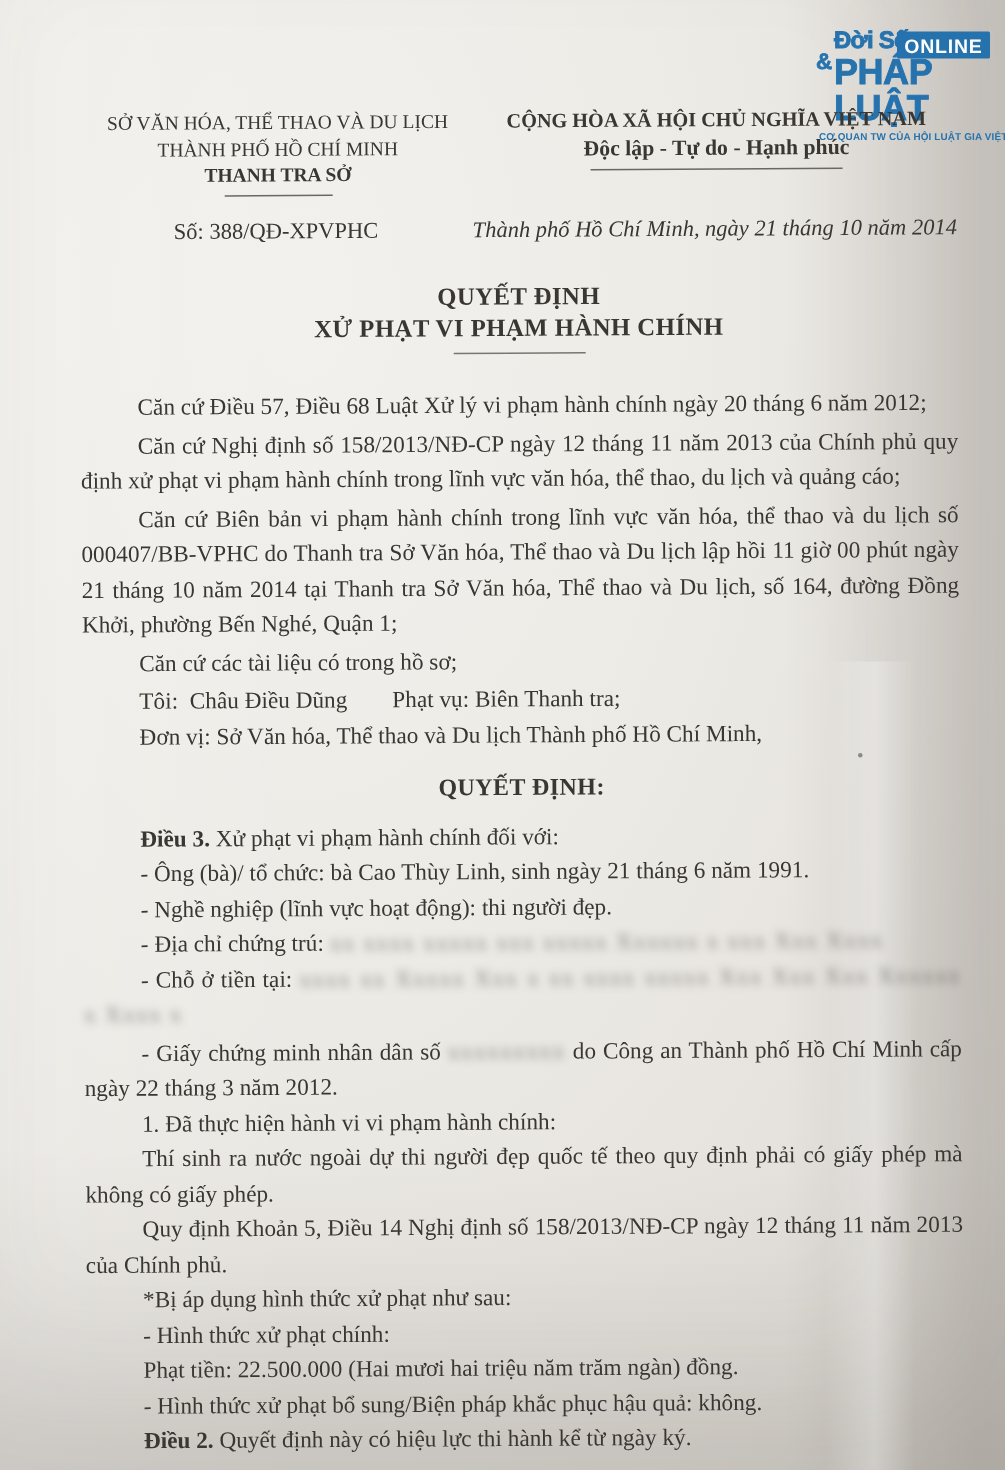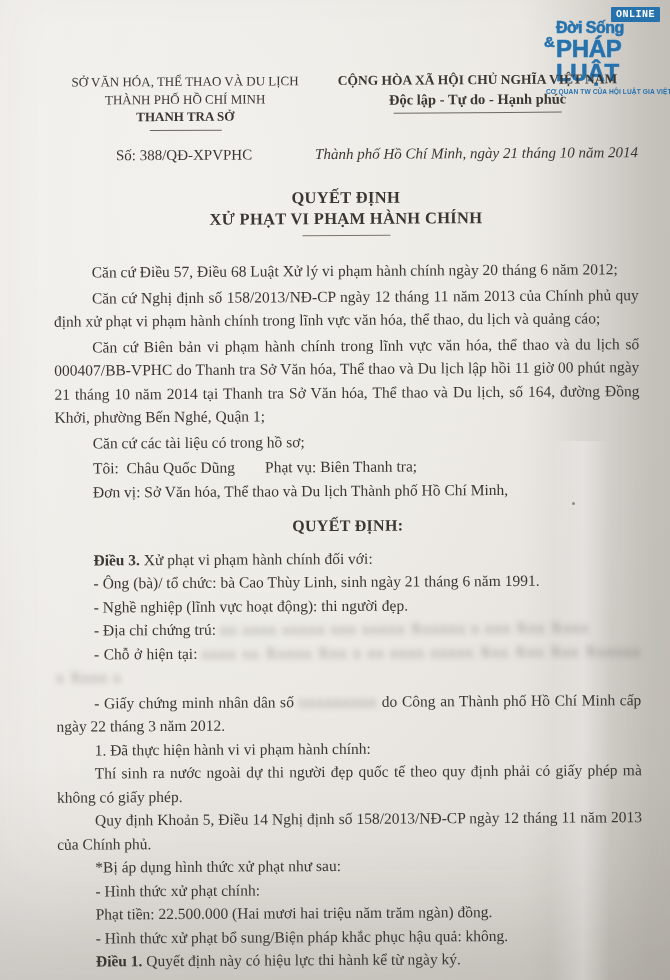--- a/index.html
+++ b/index.html
@@ -28,23 +28,23 @@
     transform:rotate(-0.35deg);
     font-size:15.5px;line-height:23.5px;
   }
   
   .logo{
     position:absolute;top:7px;right:8px;width:118px;
     font-family:"Liberation Sans","DejaVu Sans",sans-serif;
     text-align:left;line-height:1;opacity:.96;
   }
   .logo .badge{
-    position:absolute;top:0;right:2px;
-    color:#fff;font-size:10px;font-weight:bold;letter-spacing:.5px;
-    padding:2.5px 5px 2px 5px;border-radius:1px;font-family:Liberation Mono, monospace;
+    position:absolute;top:14px;right:2px;
+    color:#fff;font-size:13px;font-weight:bold;letter-spacing:.5px;
+    padding:2.5px 5px 2px 5px;border-radius:1px;
   }
   .logo .l1{
     margin:13px 0 0 12px;font-size:16px;font-weight:bold;letter-spacing:-.5px;
     -webkit-text-stroke:.6px currentColor;
   }
   .logo .amp{
     position:absolute;left:0;top:27px;font-size:15px;font-weight:bold;
     -webkit-text-stroke:.5px currentColor;
   }
   .logo .l2{
@@ -118,36 +118,36 @@
       <div>XỬ PHẠT VI PHẠM HÀNH CHÍNH</div>
       <div class="rule"></div>
     </div>
 
     <div class="bodytext">
       <p class="p">Căn cứ Điều 57, Điều 68 Luật Xử lý vi phạm hành chính ngày 20 tháng 6 năm 2012;</p>
       <p class="p gap-top">Căn cứ Nghị định số 158/2013/NĐ-CP ngày 12 tháng 11 năm 2013 của Chính phủ quy định xử phạt vi phạm hành chính trong lĩnh vực văn hóa, thể thao, du lịch và quảng cáo;</p>
       <p class="p gap-top">Căn cứ Biên bản vi phạm hành chính trong lĩnh vực văn hóa, thể thao và du lịch số 000407/BB-VPHC do Thanh tra Sở Văn hóa, Thể thao và Du lịch lập hồi 11 giờ 00 phút ngày 21 tháng 10 năm 2014 tại Thanh tra Sở Văn hóa, Thể thao và Du lịch, số 164, đường Đồng Khởi, phường Bến Nghé, Quận 1;</p>
       <p class="p gap-top">Căn cứ các tài liệu có trong hồ sơ;</p>
 
-      <p class="p gap-top"><span>Tôi:</span>&nbsp; <span>Châu Quốc Dũng</span><span class="spacer"></span><span>Phạt vụ:</span> <span>Biên Thanh tra;</span></p>
+      <p class="p gap-top"><span>Tôi:</span>&nbsp; <span>Châu Điều Dũng</span><span class="spacer"></span><span>Phạt vụ:</span> <span>Biên Thanh tra;</span></p>
       <p class="p">Đơn vị: Sở Văn hóa, Thể thao và Du lịch Thành phố Hồ Chí Minh,</p>
 
       <div class="center-b">QUYẾT ĐỊNH:</div>
 
       <p class="p"><span class="b">Điều 3.</span><span> Xử phạt vi phạm hành chính đối với:</span></p>
       <p class="p">- Ông (bà)/ tổ chức: bà Cao Thùy Linh, sinh ngày 21 tháng 6 năm 1991.</p>
       <p class="p">- Nghề nghiệp (lĩnh vực hoạt động): thi người đẹp.</p>
       <p class="p"><span>- Địa chỉ chứng trú: </span><span class="blur">xx xxxx xxxxx xxx xxxxx Xxxxxx x xxx Xxx Xxxx</span></p>
-      <p class="p"><span>- Chỗ ở hiện tại: </span><span class="blur">xxxx xx Xxxxx Xxx x xx xxxx xxxxx Xxx Xxx Xxx Xxxxxx x Xxxx x</span></p>
+      <p class="p"><span>- Chỗ ở tiền tại: </span><span class="blur">xxxx xx Xxxxx Xxx x xx xxxx xxxxx Xxx Xxx Xxx Xxxxxx x Xxxx x</span></p>
       <p class="p gap-top"><span>- Giấy chứng minh nhân dân số </span><span class="blur">xxxxxxxxx</span><span> do Công an Thành phố Hồ Chí Minh cấp ngày 22 tháng 3 năm 2012.</span></p>
       <p class="p">1. Đã thực hiện hành vi vi phạm hành chính:</p>
       <p class="p">Thí sinh ra nước ngoài dự thi người đẹp quốc tế theo quy định phải có giấy phép mà không có giấy phép.</p>
       <p class="p">Quy định Khoản 5, Điều 14 Nghị định số 158/2013/NĐ-CP ngày 12 tháng 11 năm 2013 của Chính phủ.</p>
       <p class="p">*Bị áp dụng hình thức xử phạt như sau:</p>
       <p class="p">- Hình thức xử phạt chính:</p>
       <p class="p">Phạt tiền: 22.500.000 (Hai mươi hai triệu năm trăm ngàn) đồng.</p>
       <p class="p">- Hình thức xử phạt bổ sung/Biện pháp khắc phục hậu quả: không.</p>
-      <p class="p"><span class="b">Điều 1.</span><span> Quyết định này có hiệu lực thi hành kể từ ngày ký.</span></p>
+      <p class="p"><span class="b">Điều 2.</span><span> Quyết định này có hiệu lực thi hành kể từ ngày ký.</span></p>
     </div>
   </div>
 
   <div class="speck" style="left:572px;top:502px;"></div>
 </div>
 
 </body></html>

